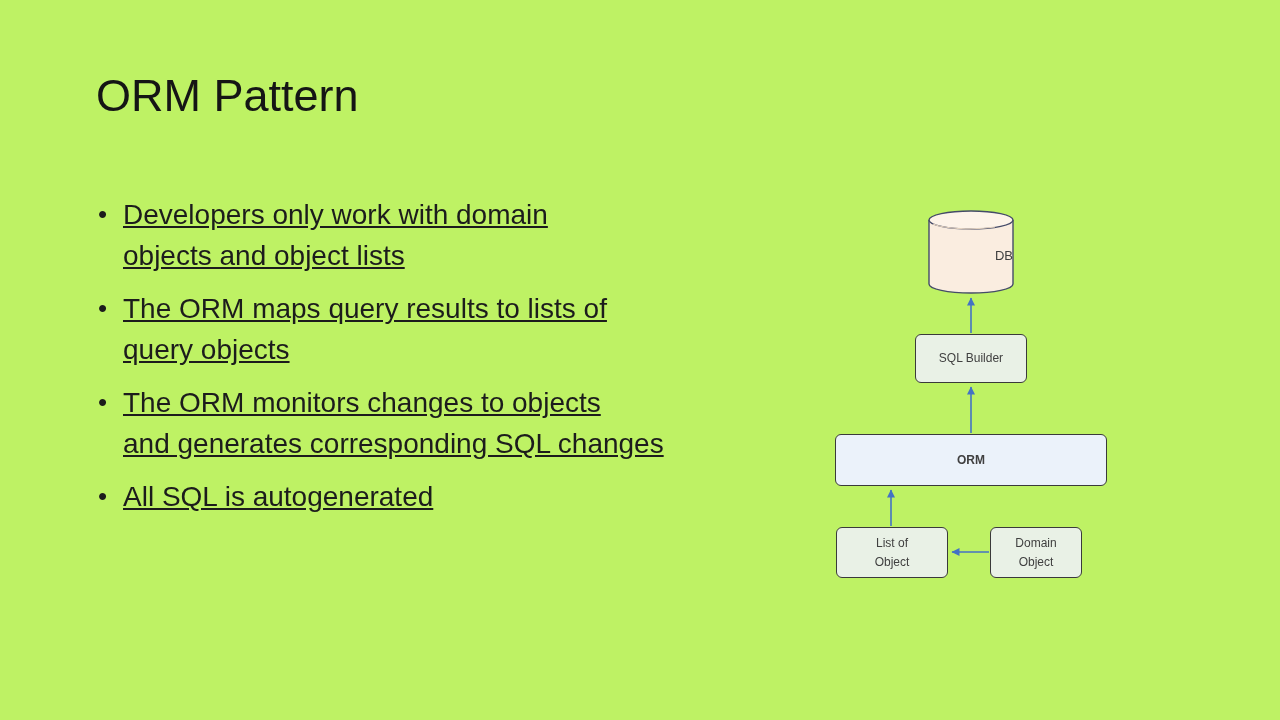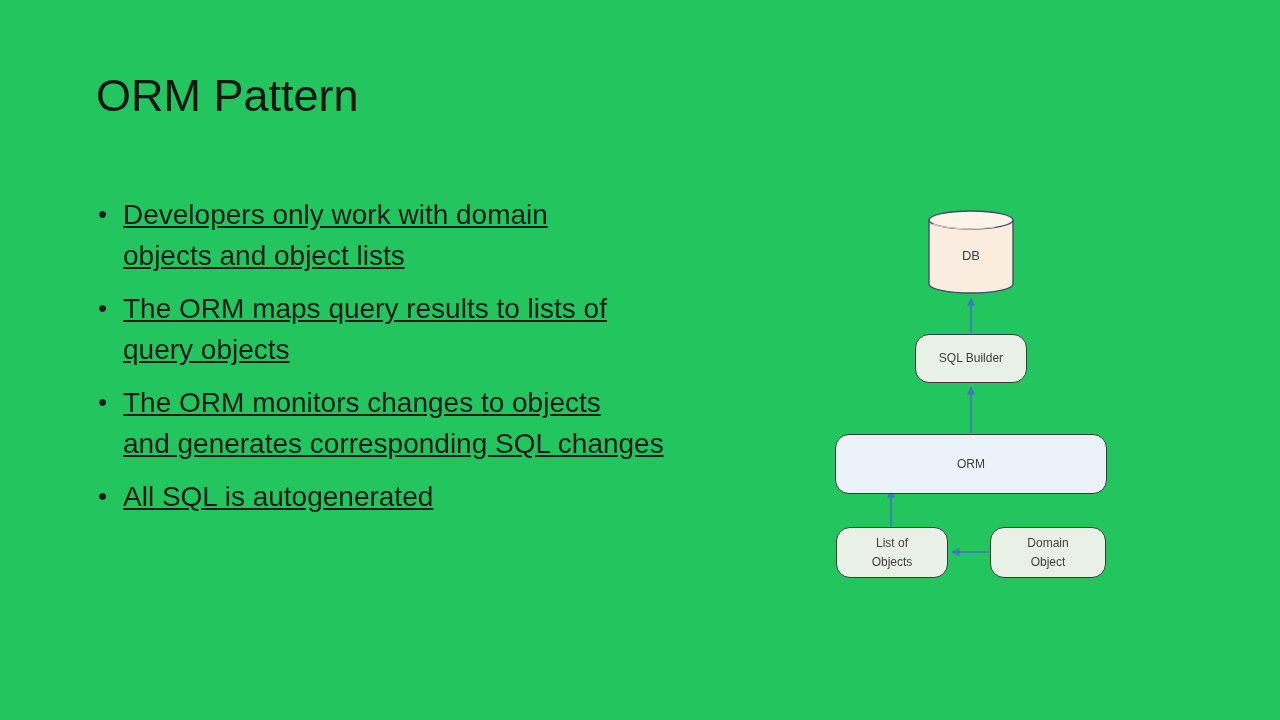--- a/index.html
+++ b/index.html
@@ -5,21 +5,21 @@
   html, body {
     margin: 0;
     padding: 0;
     background: #ffffff;
     font-family: "Liberation Sans", sans-serif;
   }
   .slide {
     position: relative;
     width: 1280px;
     height: 720px;
-    background: #22c55e;
+    background: #bef264;
     overflow: hidden;
   }
 
   
   .slide-title {
     position: absolute;
     left: 96px;
     top: 70px;
     margin: 0;
     font-size: 45px;
@@ -67,44 +67,44 @@
   .diagram svg {
     position: absolute;
     left: 0;
     top: 0;
     overflow: visible;
   }
   .node {
     position: absolute;
     box-sizing: border-box;
     border: 1.4px solid #3a3a3a;
-    border-radius: 14px;
+    border-radius: 6px;
     display: flex;
     align-items: center;
     justify-content: center;
     text-align: center;
     font-size: 12px;
     line-height: 19px;
     color: #404040;
     white-space: pre-line;
   }
   .node-green { background: #e9f1e6; }
   .node-blue  { background: #ebf2fa; }
 
   .node-sql-builder { left: 95px;  top: 134px; width: 112px; height: 49px; }
-  .node-orm         { left: 15px;  top: 234px; width: 272px; height: 60px; }
+  .node-orm         { left: 15px;  top: 234px; width: 272px; height: 52px; font-weight: bold; }
   .node-list        { left: 16px;  top: 327px; width: 112px; height: 51px; }
-  .node-domain      { left: 170px; top: 327px; width: 116px; height: 51px; }
+  .node-domain      { left: 170px; top: 327px; width: 92px; height: 51px; }
 
   .db-label {
     position: absolute;
     left: 109px;
     top: 48px;
     width: 84px;
-    text-align: center;
+    text-align: right;
     font-size: 13px;
     color: #404040;
   }
 </style>
 </head>
 <body>
 
 <div class="slide">
 
   <h1 class="slide-title">ORM Pattern</h1>
@@ -157,21 +157,21 @@
     <div class="node node-green node-sql-builder">
       <span>SQL Builder</span>
     </div>
 
     <div class="node node-blue node-orm">
       <span>ORM</span>
     </div>
 
     <div class="node node-green node-list">
       <span>List of
-Objects</span>
+Object</span>
     </div>
 
     <div class="node node-green node-domain">
       <span>Domain
 Object</span>
     </div>
 
   </div>
 </div>
 

